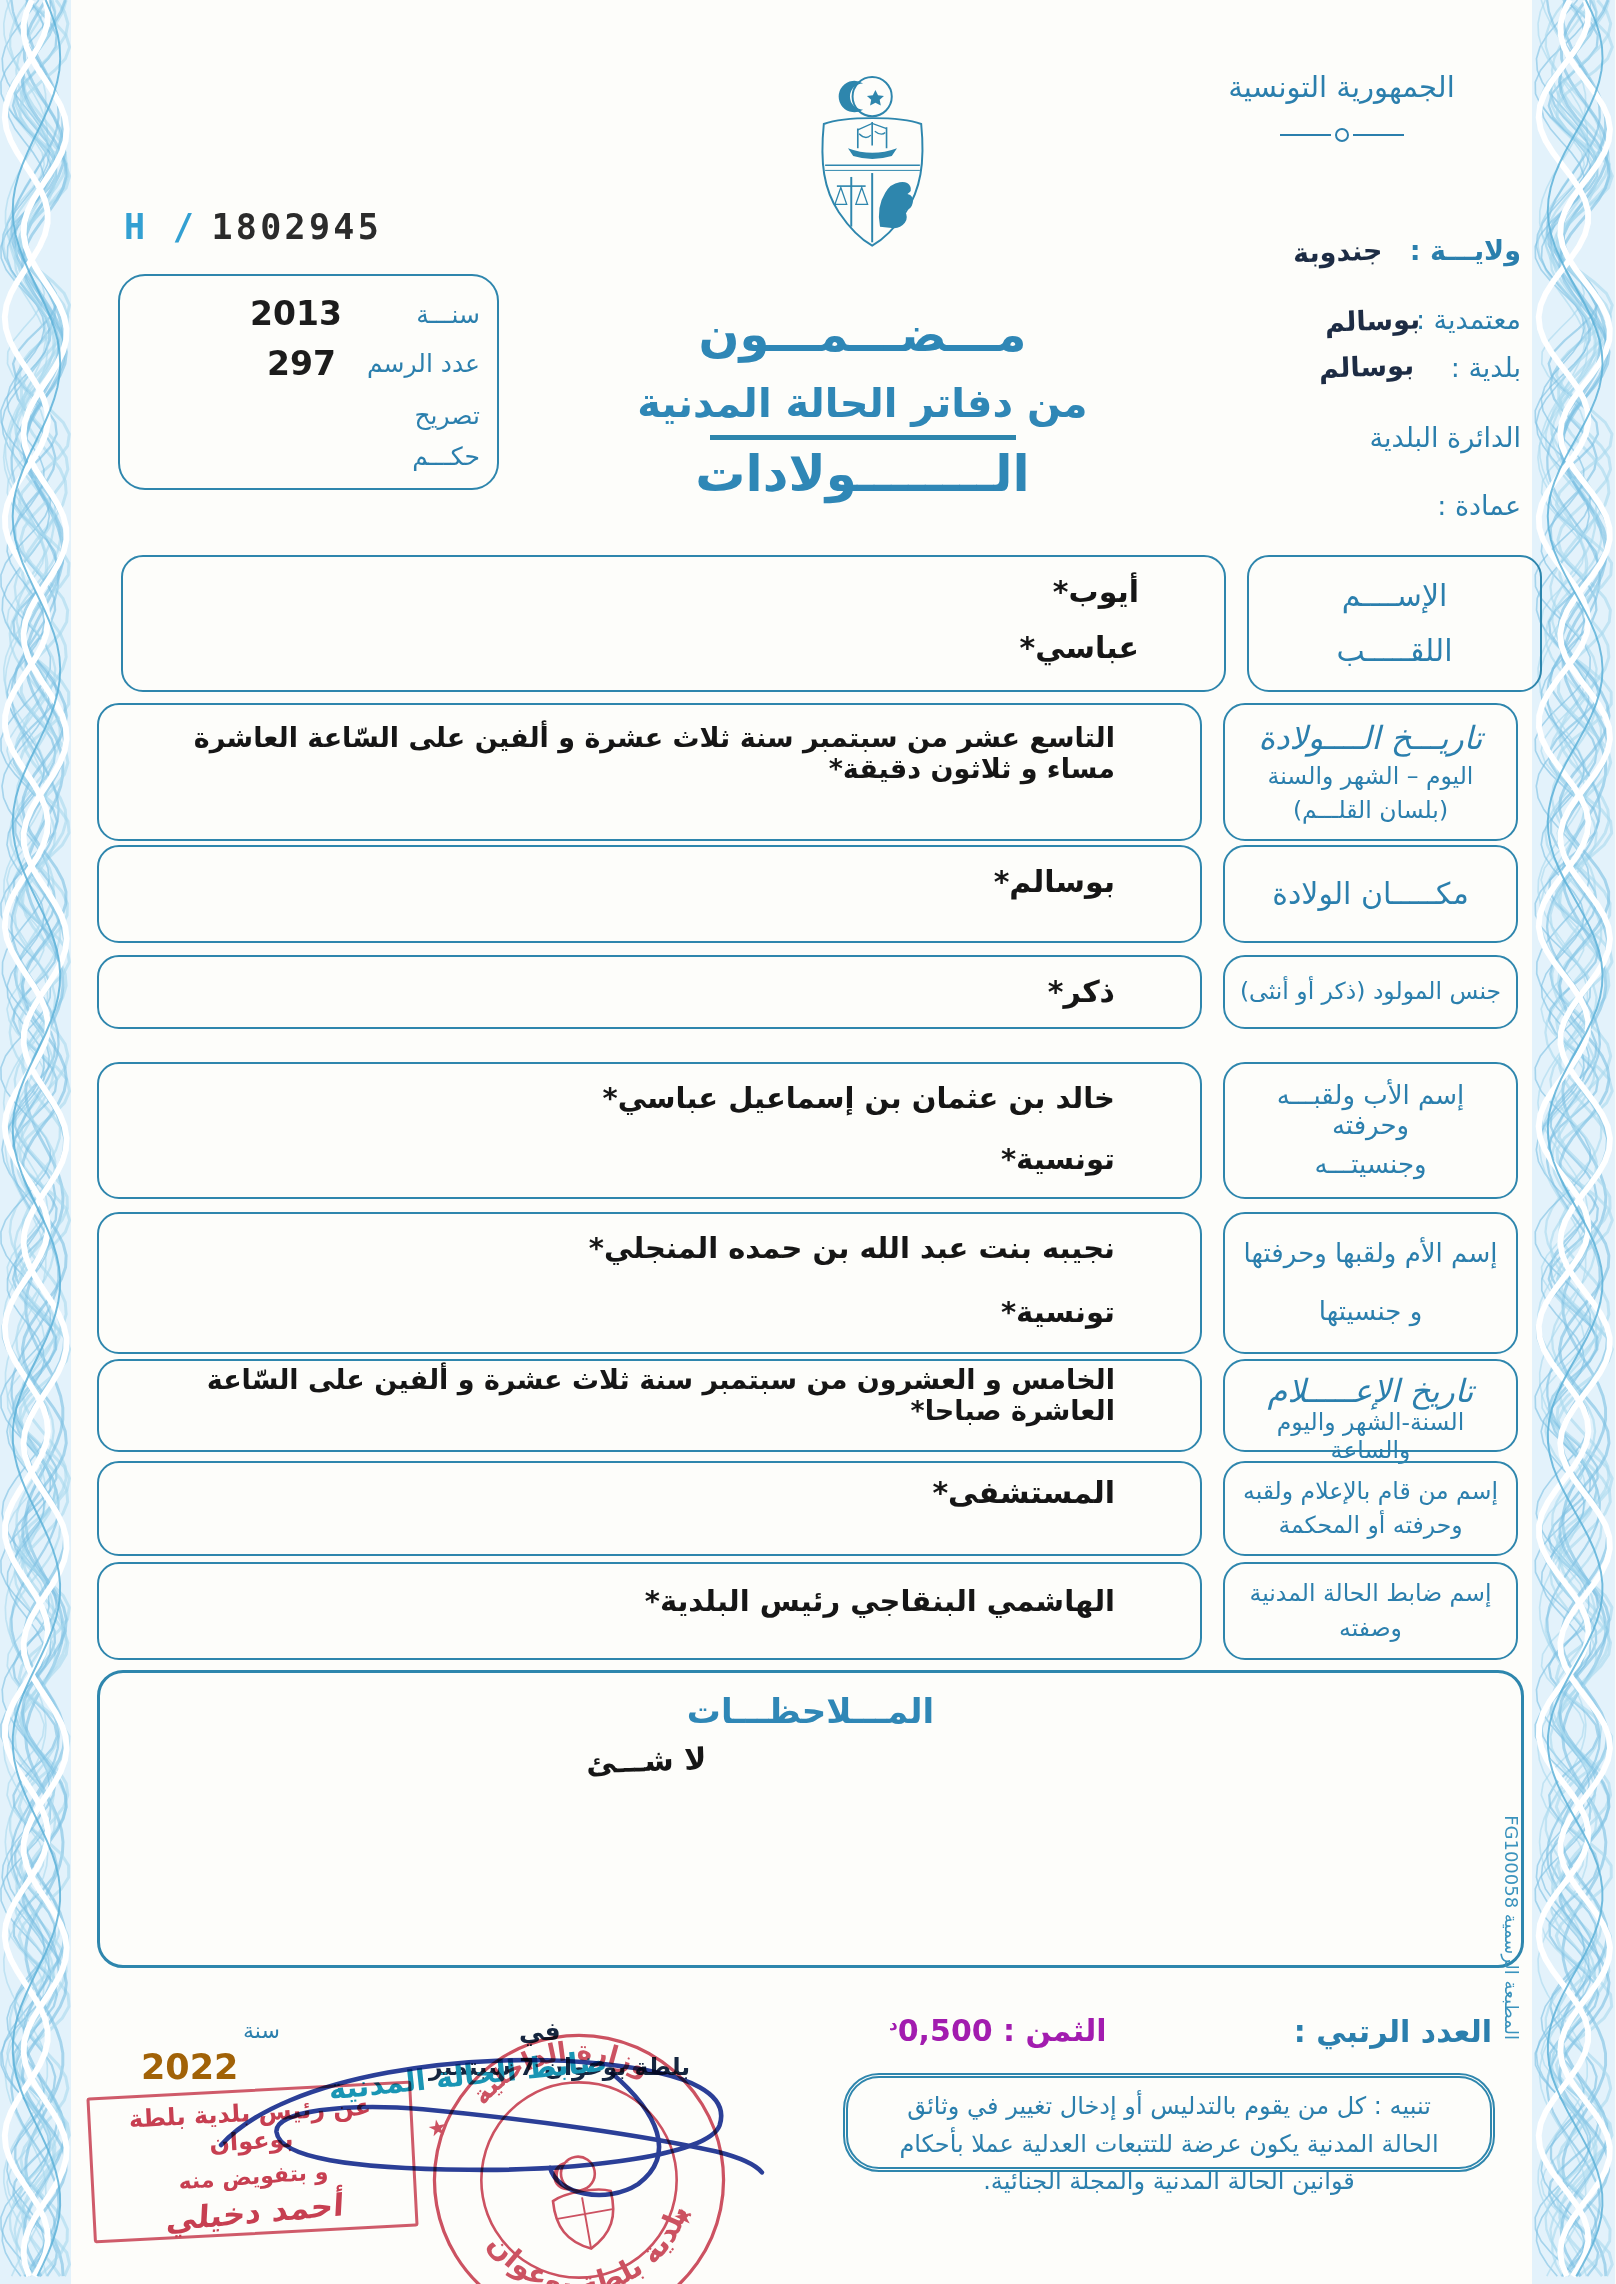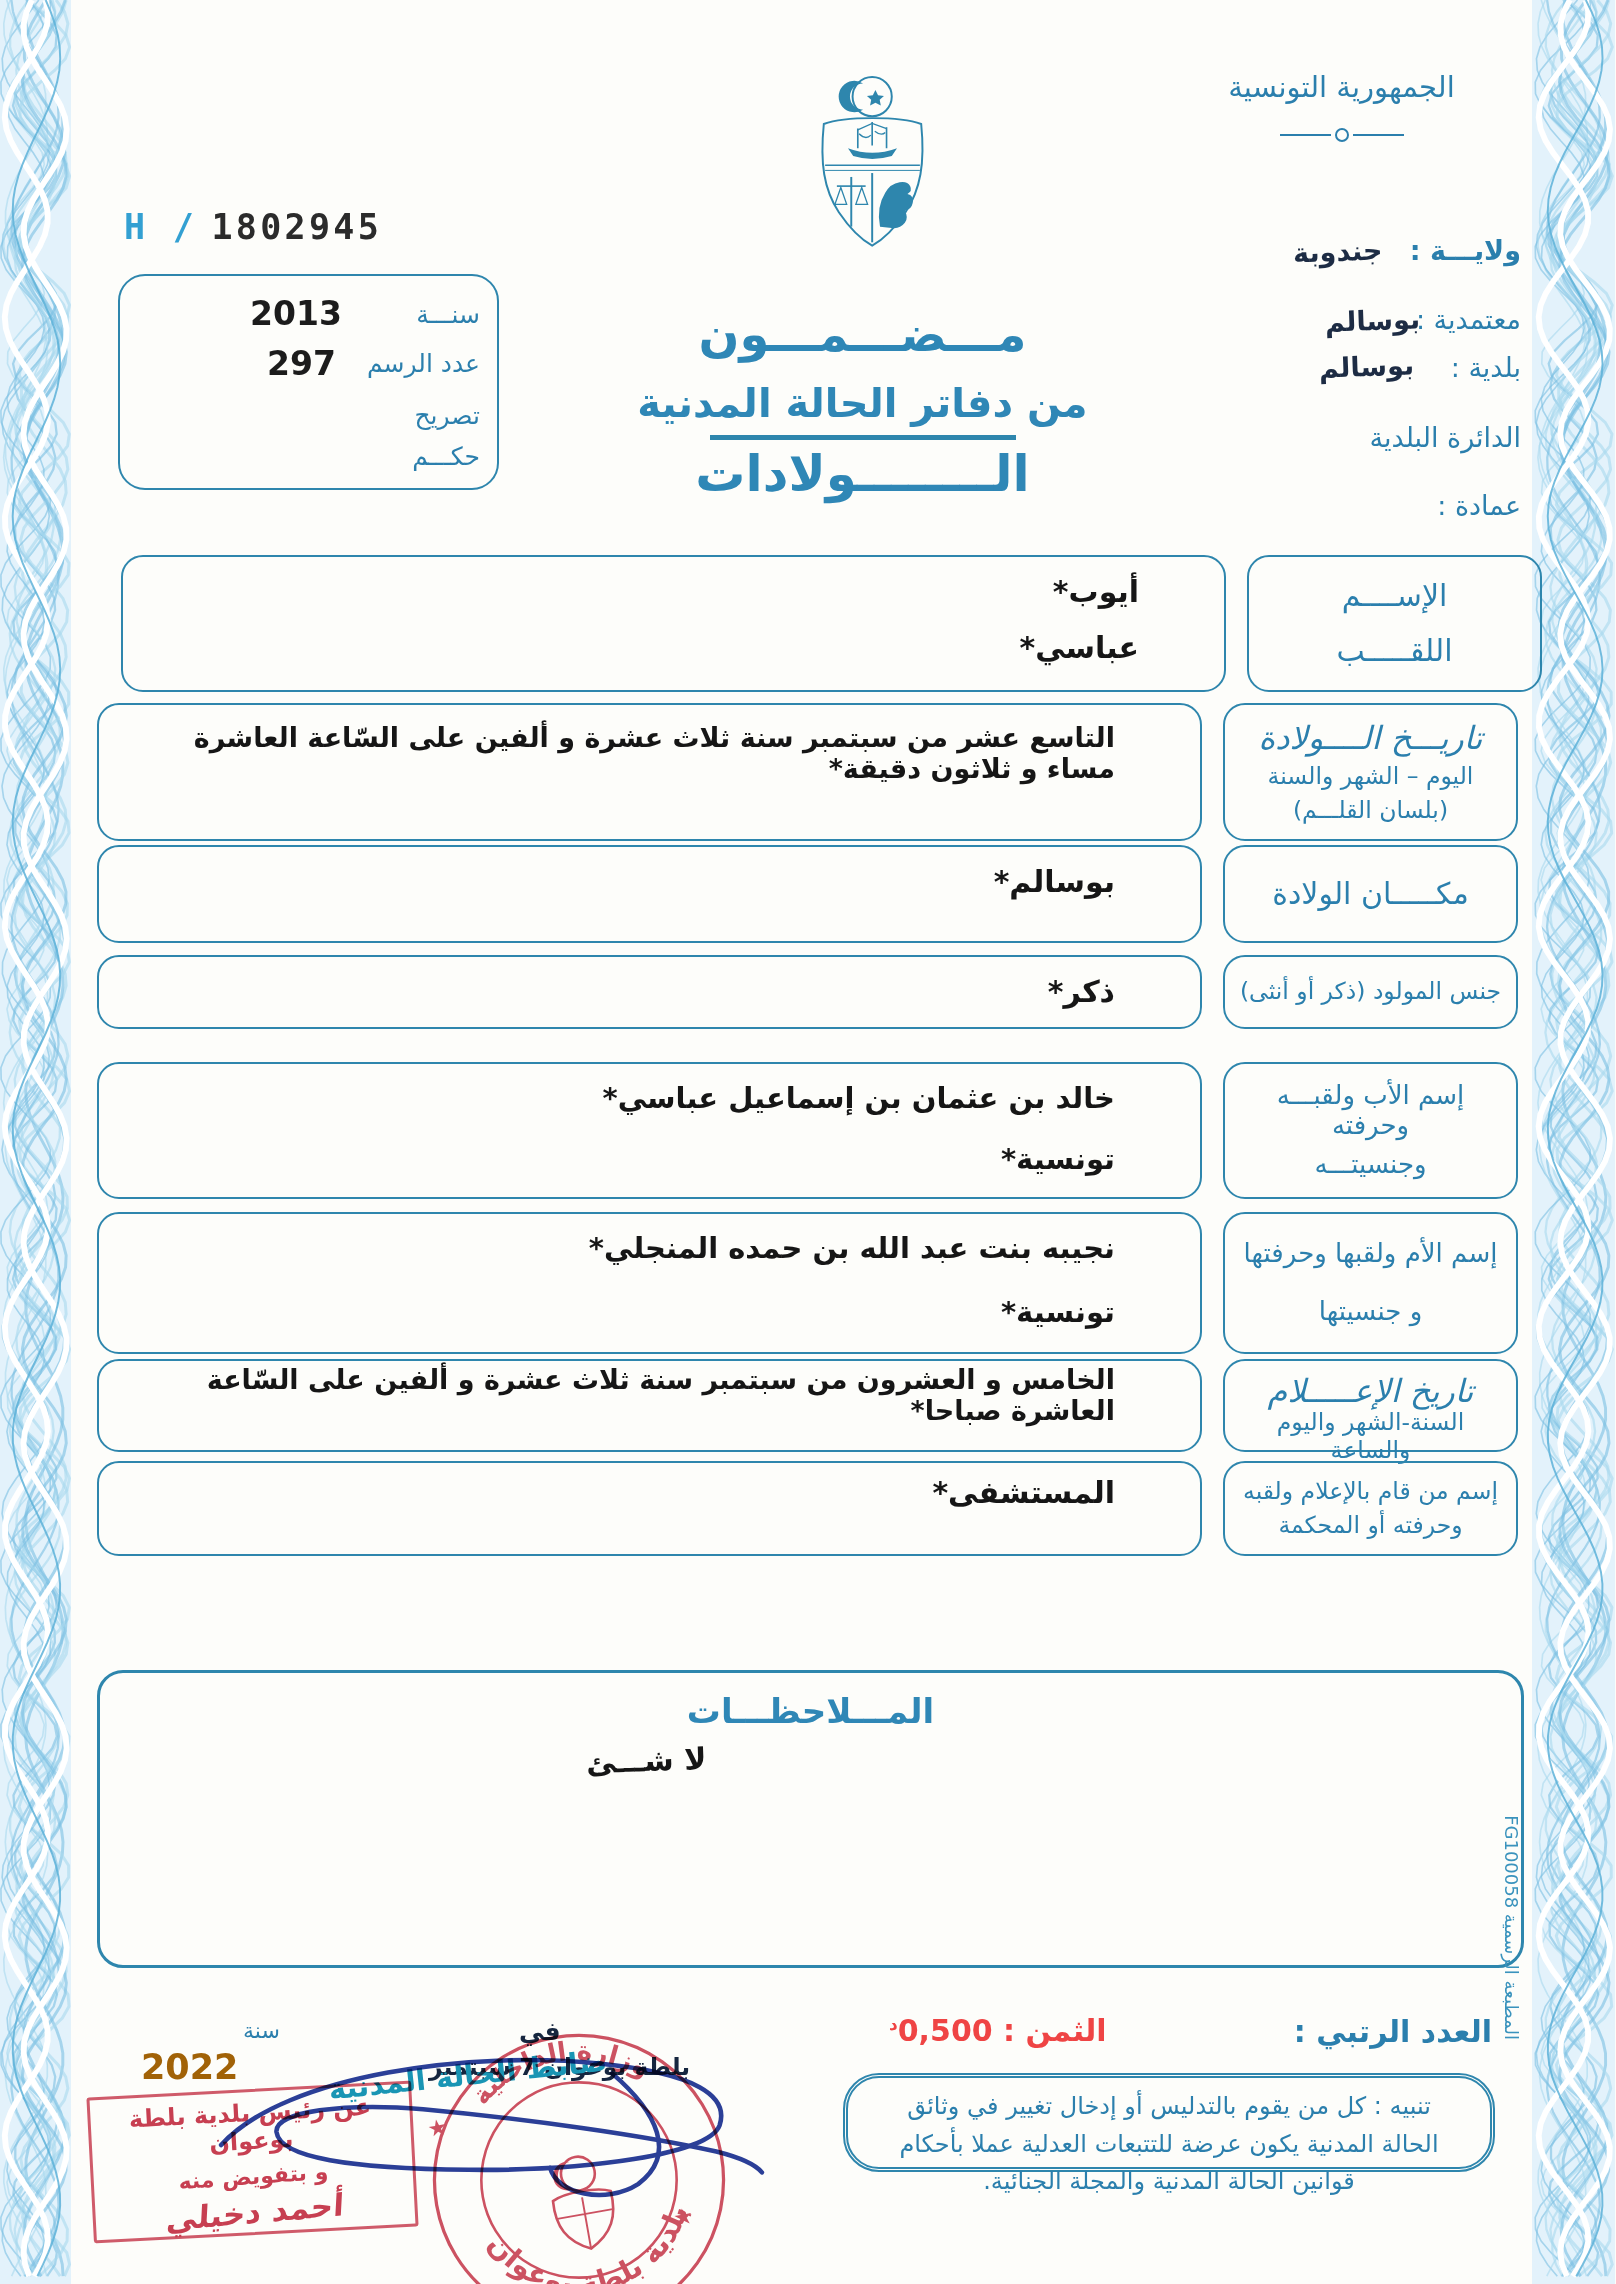--- a/index.html
+++ b/index.html
@@ -42,21 +42,21 @@
   .fs46{font-size:30px;} .fs44{font-size:29px;} .fs42{font-size:27px;} .fs40{font-size:26px;} .fs38{font-size:32px;font-style:italic;} .fs36{font-size:23.5px;}
   
   #remarks{left:98px; top:1670px; width:1421px; height:292px; border:3.3px solid #2e86ad; border-radius:26px;}
   #remarks .ttl{position:absolute; left:0; right:0; top:18px; text-align:center; font-size:34px; font-weight:700; color:#2f87b6;}
   #remarks .v{position:absolute; left:486px; top:70px; font-size:30px; font-weight:700; color:#161616; transform:rotate(-2deg);}
   
   #sideprint{left:1523px; top:1659px; width:381px; font-size:18px; color:#3a93bd;
     transform:rotate(90deg); transform-origin:left top; white-space:nowrap;}
   
   #ordinal{right:124px; top:2014px; font-size:30px; font-weight:700; color:#2b7fad;}
-  #price{left:890px; top:2013px; font-size:30px; font-weight:700; color:#ef4444; direction:rtl;}
+  #price{left:890px; top:2013px; font-size:30px; font-weight:700; color:#a21caf; direction:rtl;}
   #price sup{font-size:17px;}
   #noticebox{left:844px; top:2073px; width:652px; height:99px; border:5.9px double #2e86ad; border-radius:36px;
     color:#2b7fad; font-size:24px; line-height:1.55; text-align:center; padding:10.4px 27px; box-sizing:border-box;}
   #yearlbl{left:244px; top:2018px; font-size:22px; color:#2b7fad;}
   #yearval{left:142px; top:2047px; font-size:35px; font-weight:700; color:#a16207;}
   #fiword{left:520px; top:2017px; font-size:25px; font-weight:700; color:#16263f;}
   #dateline{left:404px; top:2053px; width:313px; font-size:23.5px; font-weight:700; color:#16263f; text-align:center;}
   #officerline{left:329px; top:2058px; font-size:29px; font-weight:700; color:#1995b4;
     transform:rotate(-6deg); white-space:nowrap;}
   
@@ -254,20 +254,29 @@
   <div class="row" style="top:1461px; height:95px;">
     <div class="vbox" style="padding-top:11.7px;">
       <div class="val fs46">المستشفى*</div>
     </div>
     <div class="lbox">
       <span class="fs36">إسم من قام بالإعلام ولقبه</span>
       <span class="fs36">وحرفته أو المحكمة</span>
     </div>
   </div>
 
+  <div class="row" style="top:1562px; height:98px;">
+    <div class="vbox" style="padding-top:19.6px;">
+      <div class="val fs44">الهاشمي البنقاجي رئيس البلدية*</div>
+    </div>
+    <div class="lbox">
+      <span class="fs36">إسم ضابط الحالة المدنية</span>
+      <span class="fs36">وصفته</span>
+    </div>
+  </div>
 
   <div class="abs" id="remarks">
     <div class="ttl">المـــلاحظـــات</div>
     <div class="v">لا شـــئ</div>
   </div>
 
   <div class="abs" id="sideprint">المطبعة الرسمية FG100058</div>
 
   <div class="abs" id="ordinal">العدد الرتبي :</div>
   <div class="abs" id="price">

